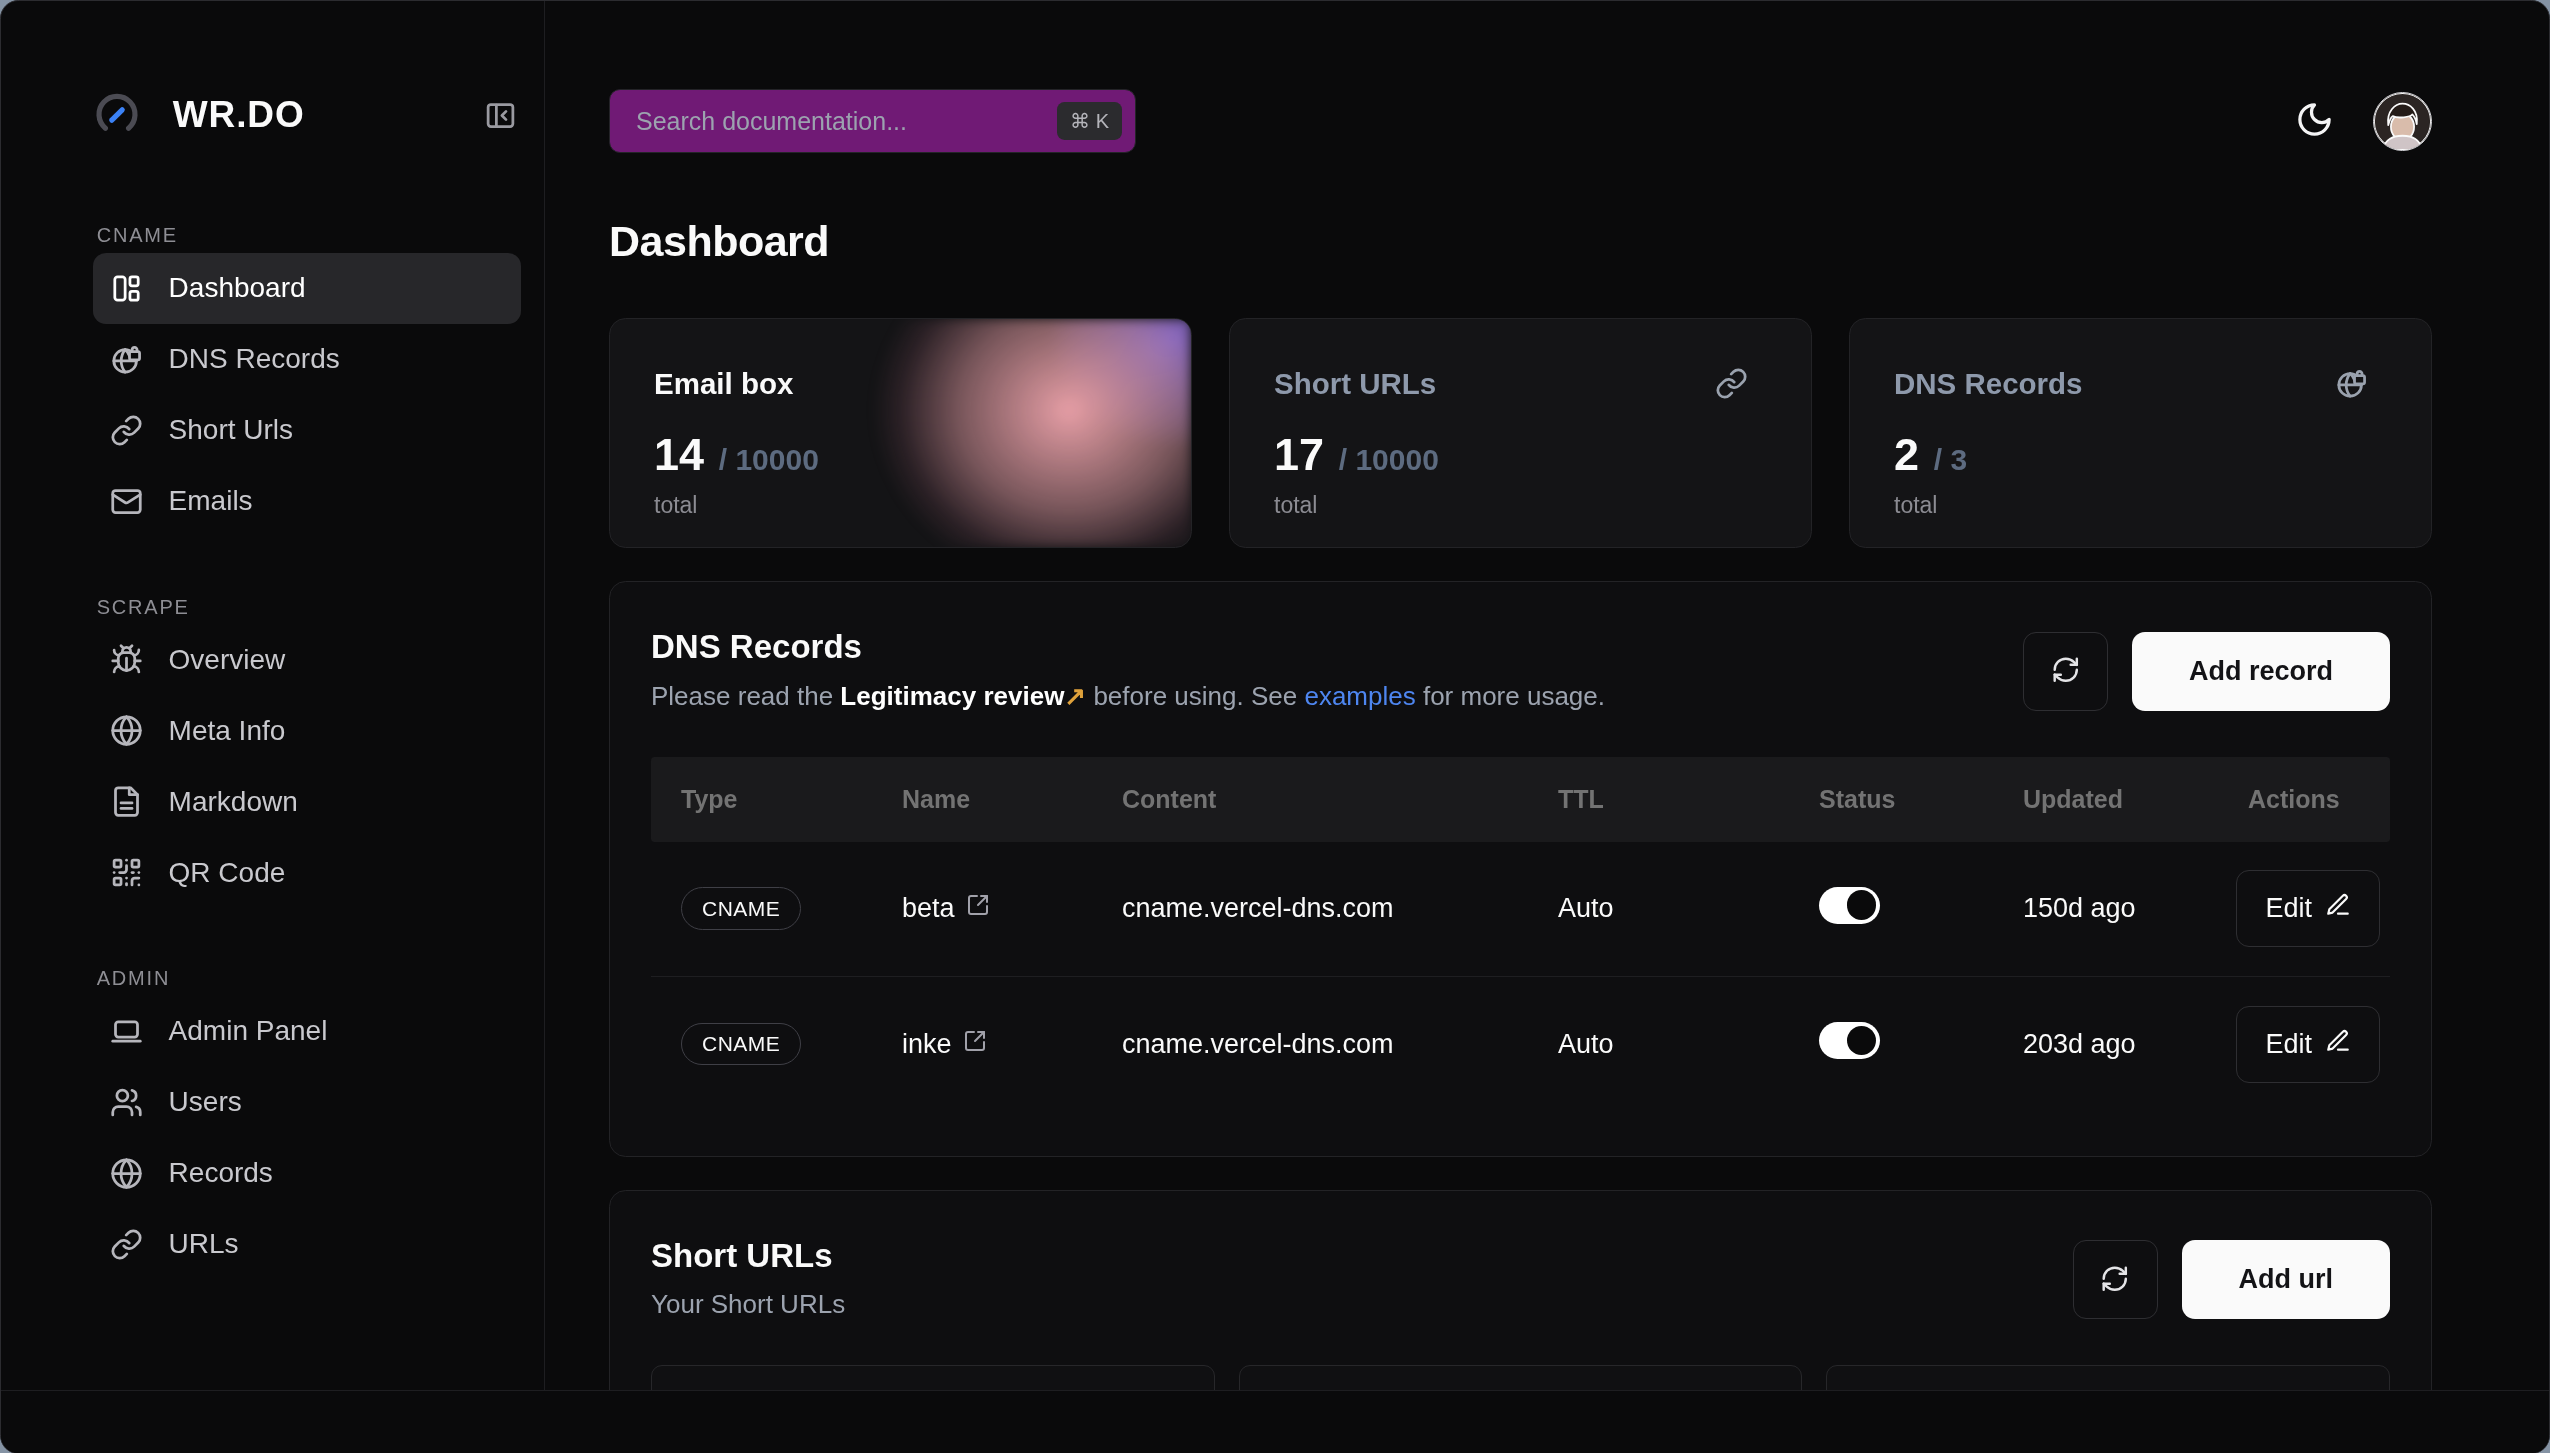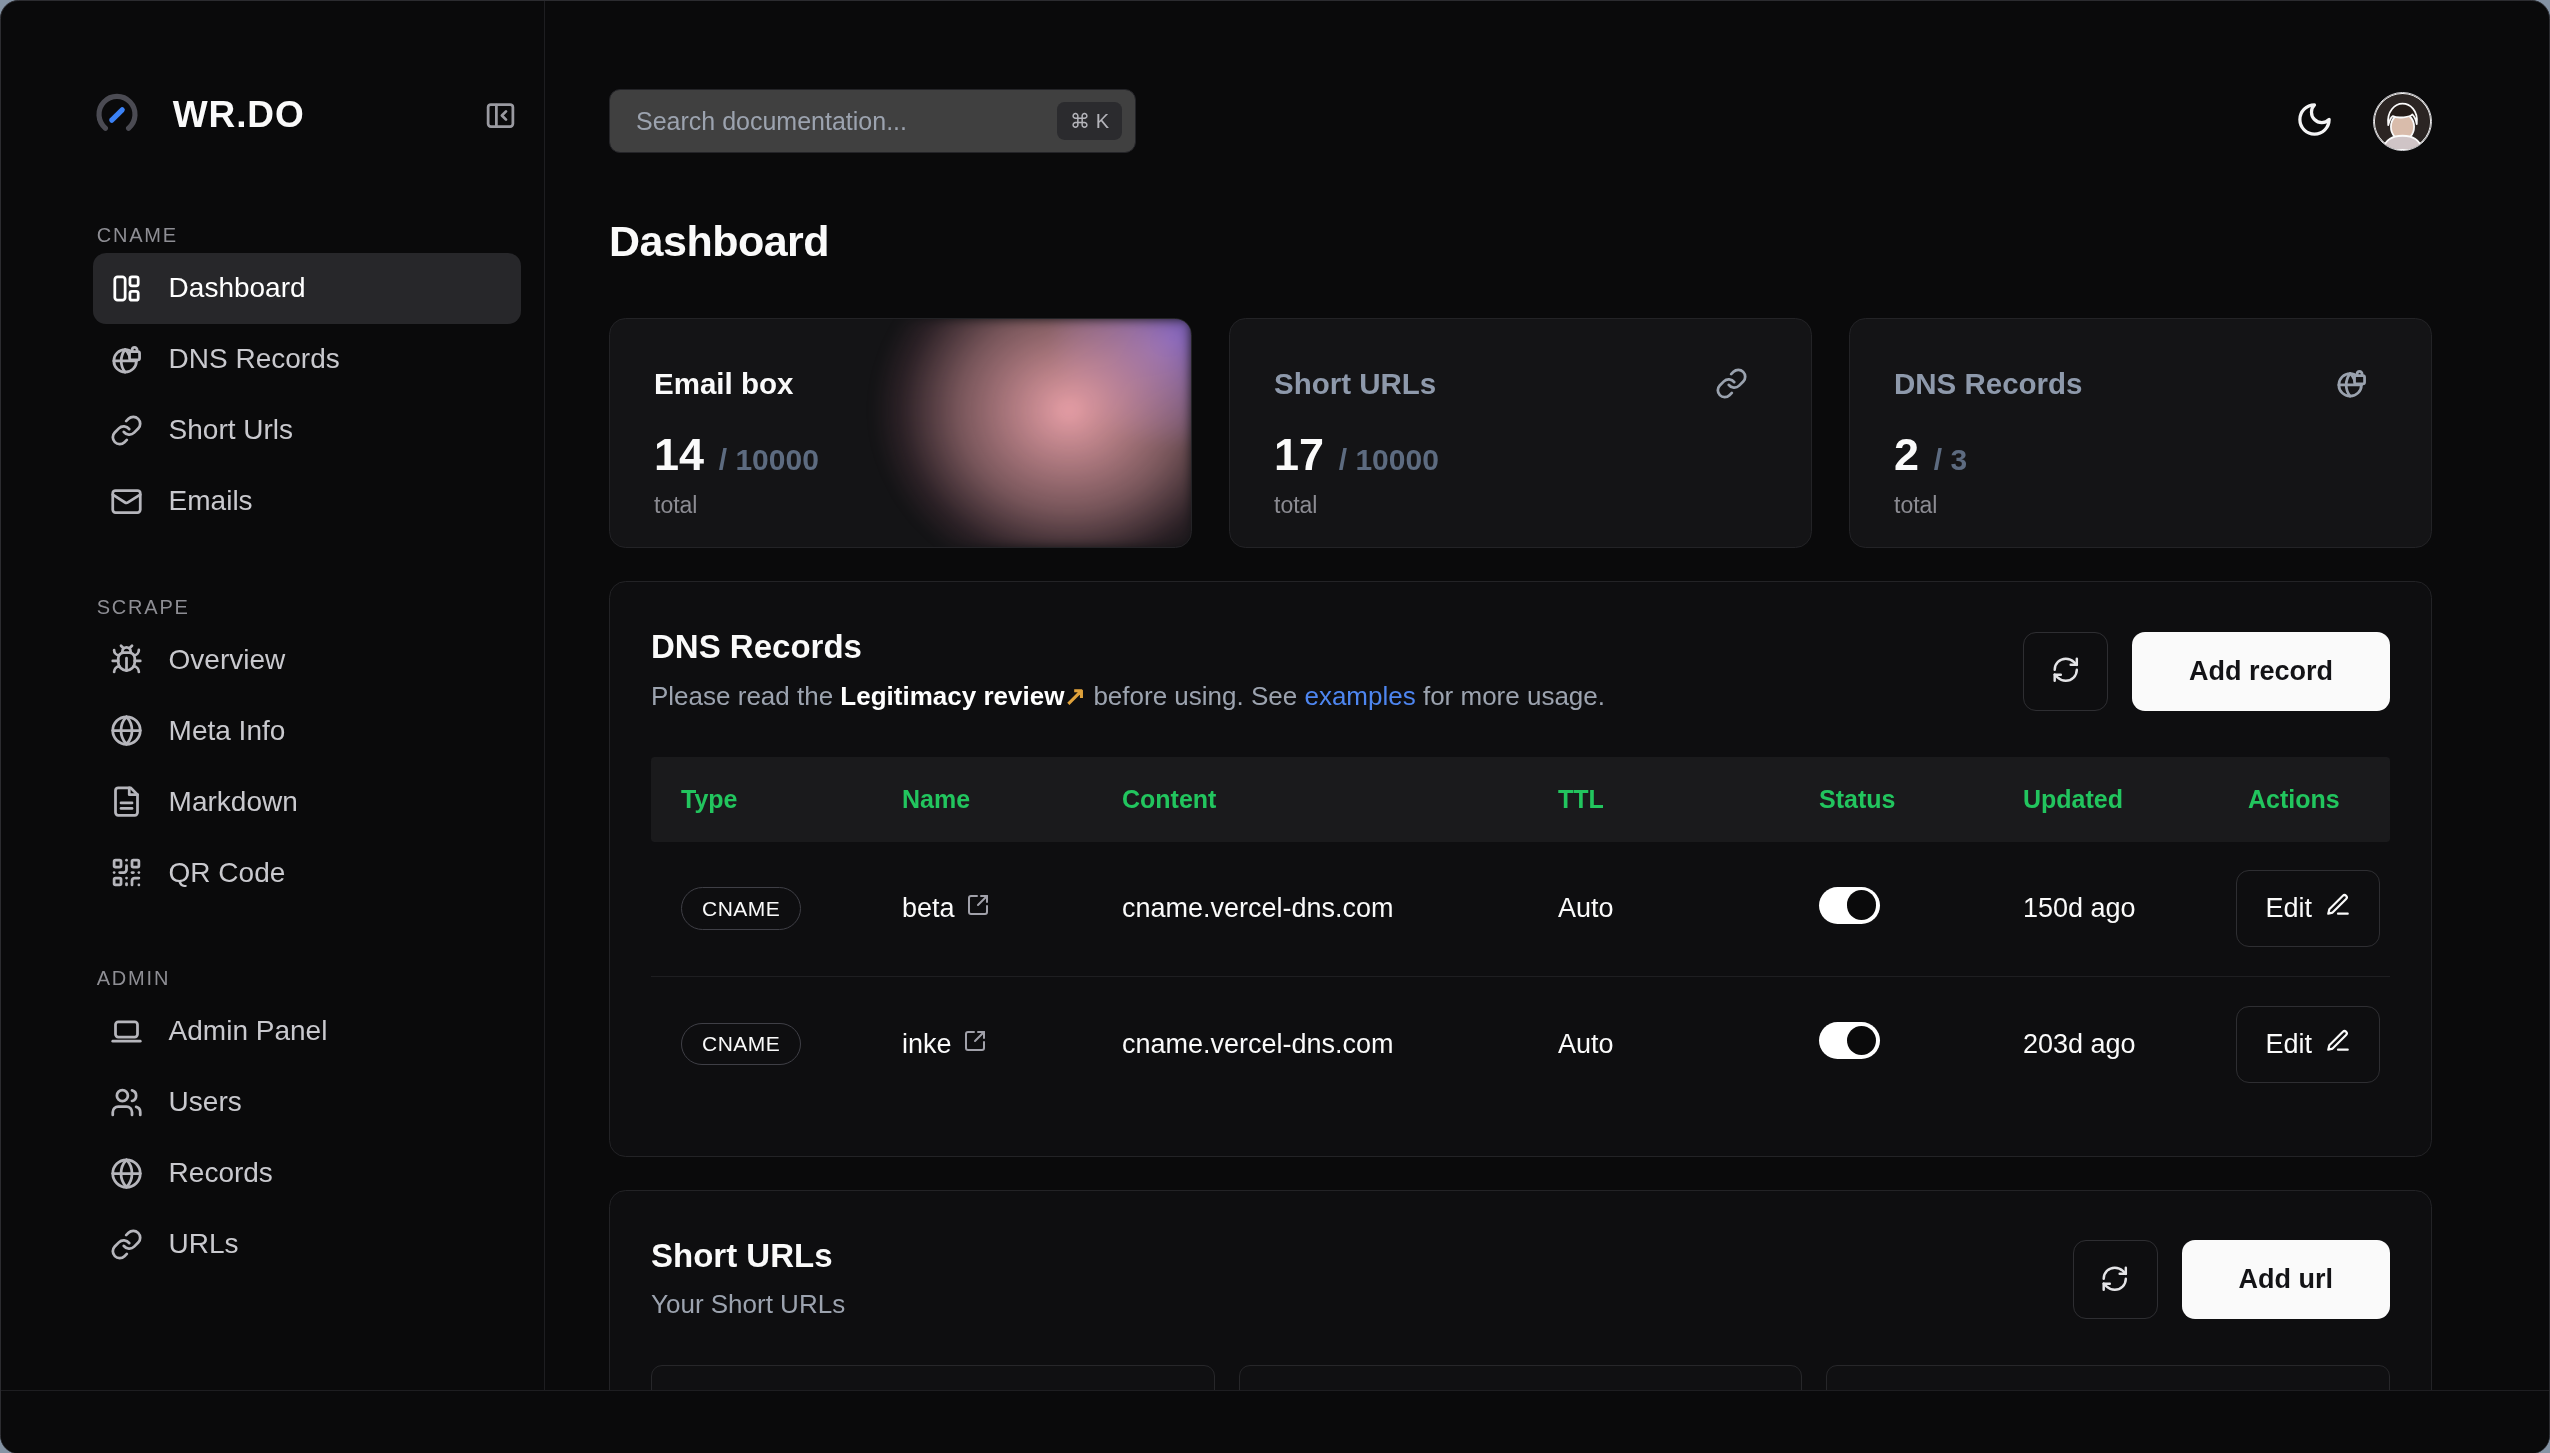--- a/index.html
+++ b/index.html
@@ -36,21 +36,21 @@
   .nav-label.later{margin-top:59px;}
   .nav-item{height:71px;display:flex;align-items:center;gap:26px;padding:0 16.6px;border-radius:13px;color:var(--txt-dim);font-size:28px;cursor:pointer;}
   .nav-item.active{background:var(--hover);color:#ffffff;font-weight:500;}
   .nav-item .nicon{width:33px;height:33px;flex:0 0 33px;color:#b6b6bc;}
   .nav-item.active .nicon{color:#fff;}
   .nav-item svg{width:33px;height:33px;display:block;}
 
   
   .main{flex:1;padding:88px 117px 0 64px;overflow:hidden;}
   .topbar{display:flex;align-items:center;justify-content:space-between;height:64px;}
-  .search-box{width:527px;height:64px;background:#404040;border:0.9px solid #242428;border-radius:11px;display:flex;align-items:center;padding:0 13px 0 26px;cursor:text;}
+  .search-box{width:527px;height:64px;background:#701a75;border:0.9px solid #242428;border-radius:11px;display:flex;align-items:center;padding:0 13px 0 26px;cursor:text;}
   .search-box input{flex:1;background:none;border:none;outline:none;color:var(--txt);font-size:25px;font-family:"Liberation Sans",sans-serif;}
   .search-box input::placeholder{color:var(--txt-mut);}
   .kbd{background:var(--chip-bg);color:#b4b4ba;border-radius:7.4px;font-size:20px;padding:7.4px 13px;white-space:nowrap;}
   .top-right{display:flex;align-items:center;gap:37px;}
   .theme-btn{background:none;border:none;color:#f4f4f5;width:44px;height:44px;cursor:pointer;}
   .theme-btn svg{width:39px;height:39px;}
   .avatar{width:59px;height:59px;border-radius:50%;border:1.8px solid #d8d8dc;overflow:hidden;background:#23201f;cursor:pointer;}
   .avatar svg{width:100%;height:100%;display:block;}
 
   .page-title{font-size:43px;font-weight:800;letter-spacing:-0.5px;margin-top:67px;line-height:43px;}
@@ -82,21 +82,21 @@
   .section-desc .arrow{color:#dfa13b;font-weight:700;}
   .section-desc .lnk-blue{color:#4e86f0;cursor:pointer;}
   .head-actions{display:flex;align-items:center;gap:24px;padding-top:1.8px;}
   .icon-btn{width:85px;height:79px;border:0.9px solid #2e2e32;background:transparent;border-radius:13px;color:#e4e4e7;display:flex;align-items:center;justify-content:center;cursor:pointer;}
   .icon-btn svg{width:29.5px;height:29.5px;}
   .primary-btn{height:79px;padding:0 57px;background:#fafafa;color:#131316;border:none;border-radius:13px;font-size:27px;font-weight:600;font-family:"Liberation Sans",sans-serif;cursor:pointer;}
 
   
   .table{margin-top:44px;}
   .t-row{display:grid;grid-template-columns:221px 220px 436px 261px 204px 225px 1fr;align-items:center;}
-  .t-head{background:#1a1a1c;height:85px;border-radius:3.7px;color:#22c55e;font-size:25px;font-weight:600;}
+  .t-head{background:#1a1a1c;height:85px;border-radius:3.7px;color:#737373;font-size:25px;font-weight:600;}
   .t-cell{padding-left:30px;}
   .t-body .t-row{height:135px;border-bottom:0.9px solid var(--line-soft);font-size:27px;}
   .t-body .t-row:last-child{border-bottom:none;}
   .pill{display:inline-block;border:0.9px solid #3f3f46;border-radius:920px;padding:8.3px 20px;font-size:21px;letter-spacing:0.5px;}
   .name-cell{display:flex;align-items:center;gap:11px;cursor:pointer;}
   .name-cell svg{width:24px;height:24px;color:#a1a1aa;}
   .toggle{width:61px;height:37px;background:#ffffff;border-radius:920px;position:relative;border:none;cursor:pointer;}
   .toggle .knob{position:absolute;top:3.7px;right:3.7px;width:29.5px;height:29.5px;border-radius:50%;background:#0a0a0b;}
   .edit-btn{display:inline-flex;align-items:center;gap:13px;height:77px;padding:0 28px;margin-left:18.4px;background:transparent;border:0.9px solid #2e2e32;border-radius:13px;color:var(--txt);font-size:27px;font-family:"Liberation Sans",sans-serif;cursor:pointer;}
   .edit-btn svg{width:26px;height:26px;}

